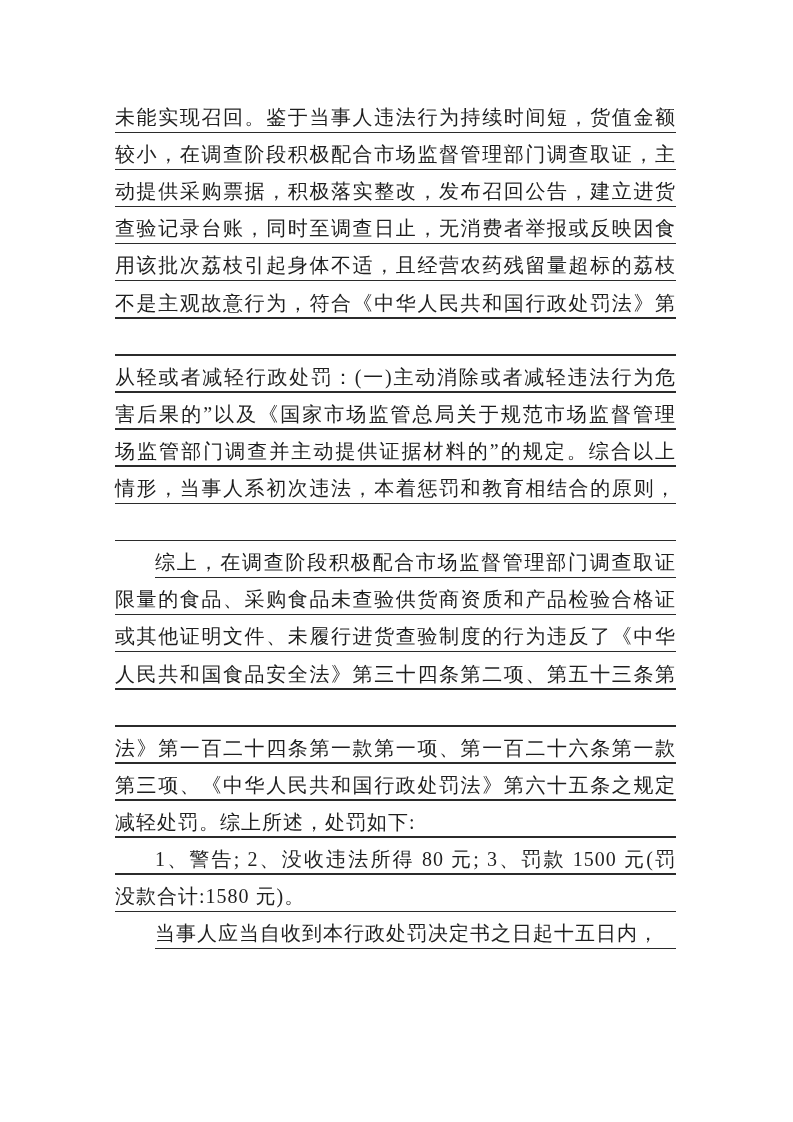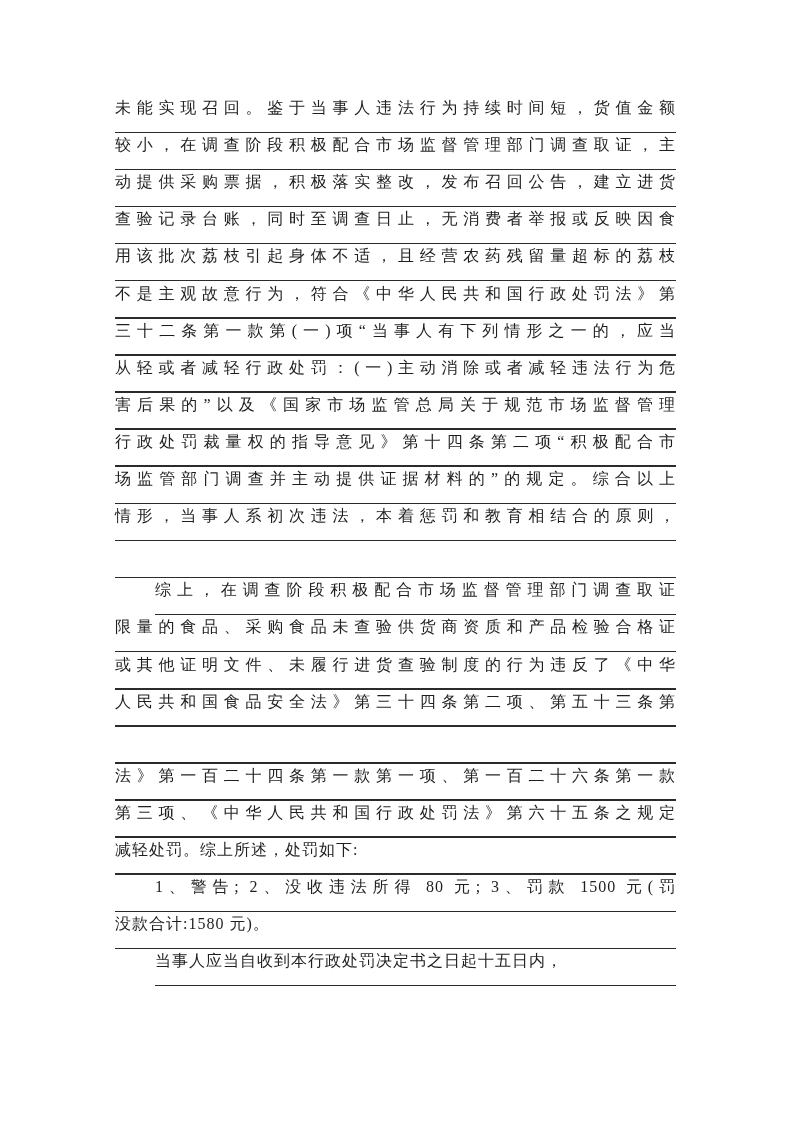--- a/index.html
+++ b/index.html
@@ -32,22 +32,22 @@
   }
   .rule{
     position:absolute;
     left:0; right:0; bottom:0;
     height:1.5px;
     background:var(--rule);
   }
   .line.rule-indent .rule{ left:40px; }
   .txt{
     position:absolute;
-    left:0; right:0; bottom:12px;
-    font-size:16px;
+    left:0; right:0; bottom:3px;
+    font-size:20px;
     line-height:26px;
     color:var(--ink);
     letter-spacing:1px;
     white-space:normal;
     overflow:visible;
   }
   .line.justify .txt{
     text-align:justify;
     text-align-last:justify;
   }
@@ -77,33 +77,28 @@
       <div class="line justify">
         <div class="rule"></div>
         <div class="txt">用该批次荔枝引起身体不适，且经营农药残留量超标的荔枝</div>
       </div>
       <div class="line justify">
         <div class="rule"></div>
         <div class="txt">不是主观故意行为，符合《中华人民共和国行政处罚法》第</div>
       </div>
       <div class="line justify">
         <div class="rule"></div>
-        <div class="txt">三十二条第一款第(一)项“当事人有下列情形之一的，应当</div>
       </div>
       <div class="line justify">
         <div class="rule"></div>
         <div class="txt">从轻或者减轻行政处罚：(一)主动消除或者减轻违法行为危</div>
       </div>
       <div class="line justify">
         <div class="rule"></div>
         <div class="txt">害后果的”以及《国家市场监管总局关于规范市场监督管理</div>
-      </div>
-      <div class="line justify">
-        <div class="rule"></div>
-        <div class="txt">行政处罚裁量权的指导意见》第十四条第二项“积极配合市</div>
       </div>
       <div class="line justify">
         <div class="rule"></div>
         <div class="txt">场监管部门调查并主动提供证据材料的”的规定。综合以上</div>
       </div>
       <div class="line justify">
         <div class="rule"></div>
         <div class="txt">情形，当事人系初次违法，本着惩罚和教育相结合的原则，</div>
       </div>
       <div class="line">

